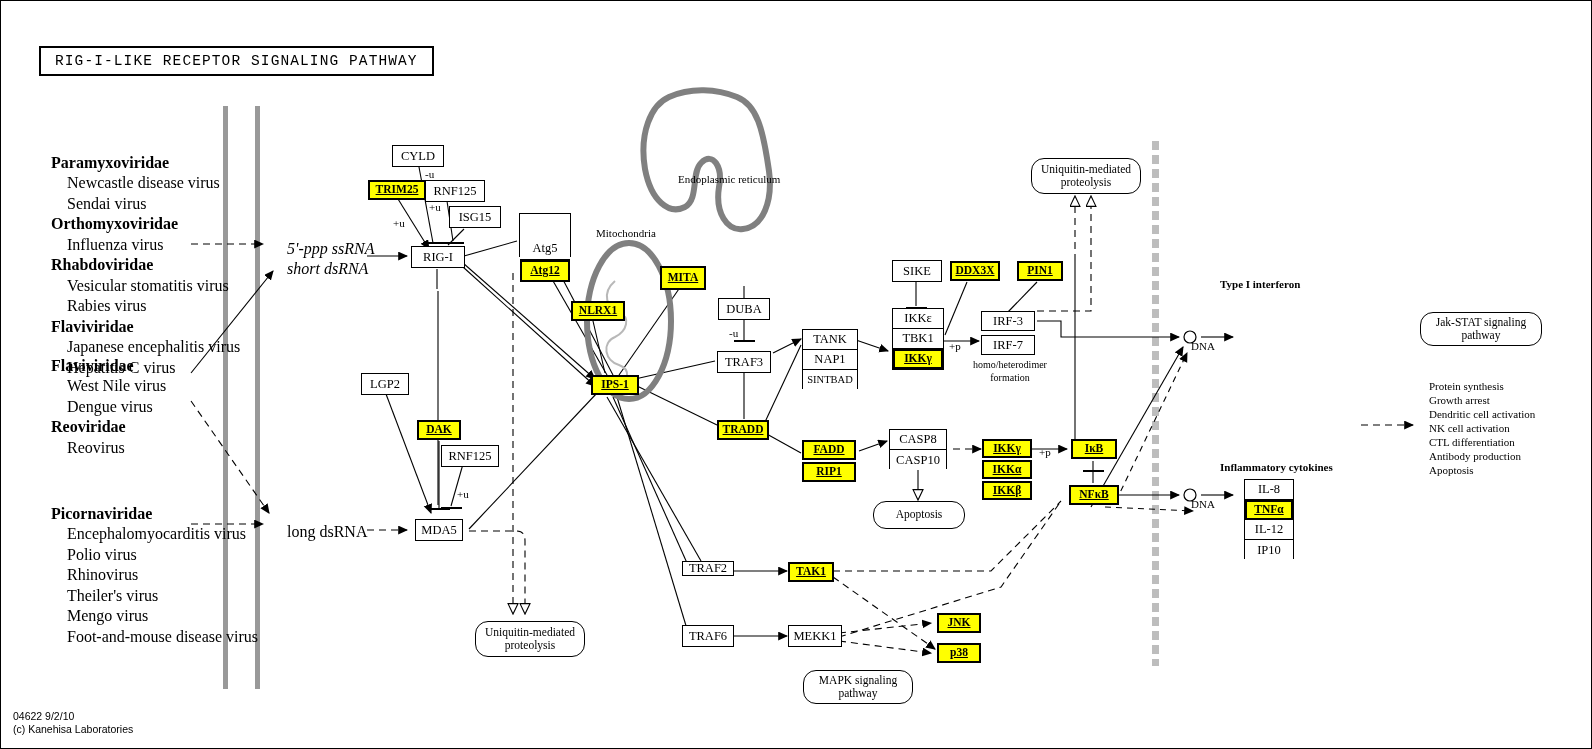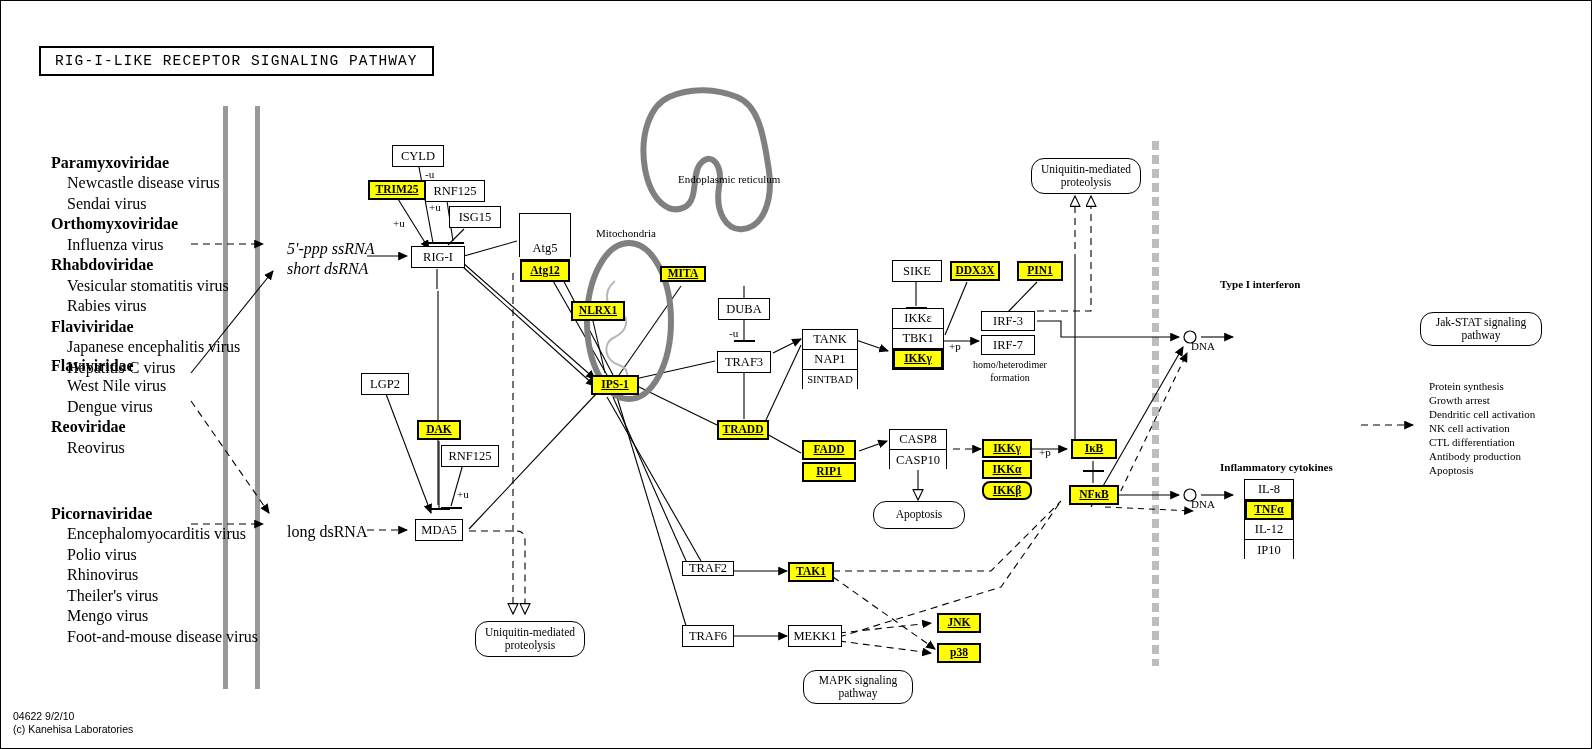--- a/index.html
+++ b/index.html
@@ -249,21 +249,21 @@
   <div class="node" style="left:391px;top:144px;width:52px;height:22px;">CYLD</div>
   <div class="node hl" style="left:367px;top:179px;width:58px;height:20px;">TRIM25</div>
   <div class="node" style="left:424px;top:179px;width:60px;height:22px;">RNF125</div>
   <div class="node" style="left:448px;top:205px;width:52px;height:22px;">ISG15</div>
   <div class="node" style="left:410px;top:245px;width:54px;height:22px;">RIG-I</div>
   <div class="stack" style="left:518px;top:212px;width:52px;height:44px;">
     <div class="node" style="height:22px;margin-top:24px;">Atg5</div>
     <div class="node hl" style="height:22px;">Atg12</div>
   </div>
   <div class="node hl" style="left:570px;top:300px;width:54px;height:20px;">NLRX1</div>
-  <div class="node hl" style="left:659px;top:265px;width:46px;height:16px;">MITA</div>
+  <div class="node hl" style="left:659px;top:265px;width:46px;height:24px;">MITA</div>
   <div class="node hl" style="left:590px;top:374px;width:48px;height:20px;">IPS-1</div>
   <div class="node" style="left:360px;top:372px;width:48px;height:22px;">LGP2</div>
   <div class="node hl" style="left:416px;top:419px;width:44px;height:20px;">DAK</div>
   <div class="node" style="left:440px;top:444px;width:58px;height:22px;">RNF125</div>
   <div class="node" style="left:414px;top:518px;width:48px;height:22px;">MDA5</div>
 
   <div class="node" style="left:717px;top:297px;width:52px;height:22px;">DUBA</div>
   <div class="node" style="left:716px;top:350px;width:54px;height:22px;">TRAF3</div>
   <div class="stack" style="left:801px;top:328px;width:56px;height:60px;">
     <div class="node" style="height:20px;">TANK</div>
@@ -293,21 +293,21 @@
     <div class="node" style="height:20px;border:1px solid #000;margin-top:4px;">IRF-7</div>
   </div>
   <div class="lbl tiny ctr" style="left:962px;top:358px;width:94px;">
     <div>homo/heterodimer</div>
     <div>formation</div>
   </div>
 
   <div class="stack" style="left:981px;top:438px;width:50px;height:64px;background:transparent;border:none;">
     <div class="node hl" style="height:19px;">IKKγ</div>
     <div class="node hl" style="height:19px;margin-top:2px;">IKKα</div>
-    <div class="node hl" style="height:19px;margin-top:2px;border-radius:8px;">IKKβ</div>
+    <div class="node hl" style="height:19px;margin-top:2px;">IKKβ</div>
   </div>
   <div class="node hl" style="left:1070px;top:438px;width:46px;height:20px;">IκB</div>
   <div class="node hl" style="left:1068px;top:484px;width:50px;height:20px;">NFκB</div>
 
   <div class="node" style="left:681px;top:560px;width:52px;height:15px;">TRAF2</div>
   <div class="node" style="left:681px;top:624px;width:52px;height:22px;">TRAF6</div>
   <div class="node hl" style="left:787px;top:561px;width:46px;height:20px;">TAK1</div>
   <div class="node" style="left:787px;top:624px;width:54px;height:22px;">MEKK1</div>
   <div class="node hl" style="left:936px;top:612px;width:44px;height:20px;">JNK</div>
   <div class="node hl" style="left:936px;top:642px;width:44px;height:20px;">p38</div>

